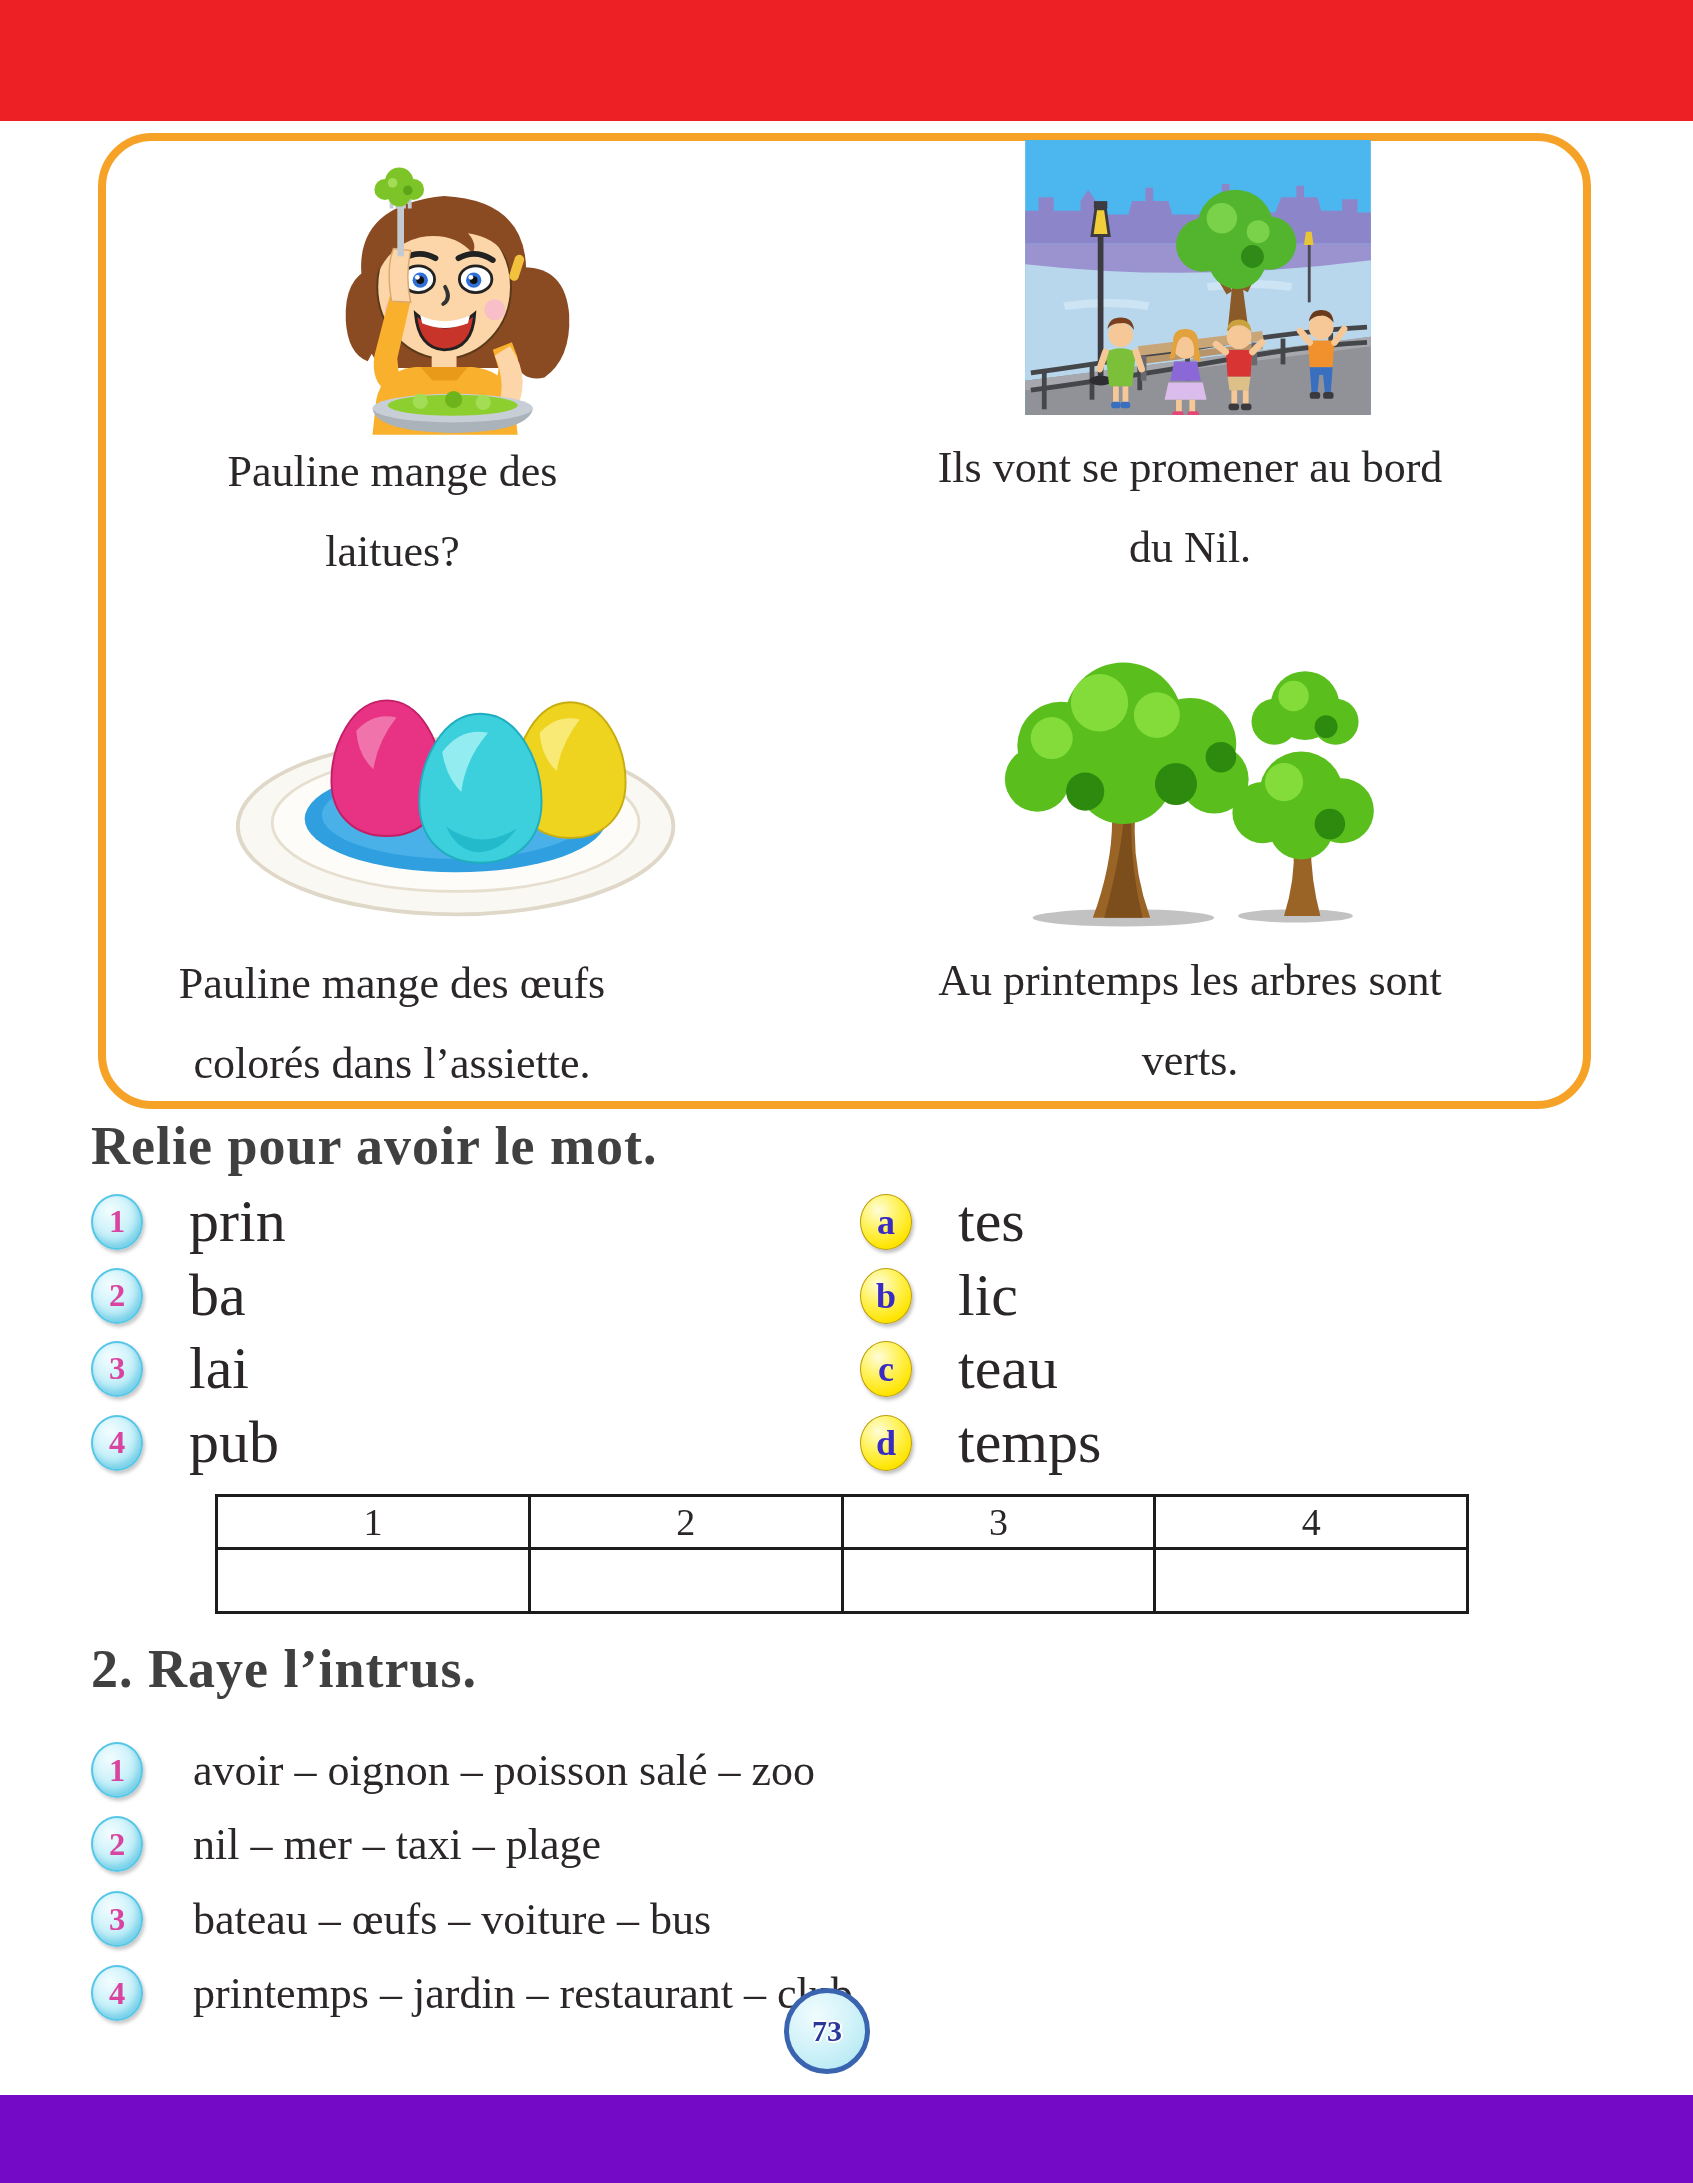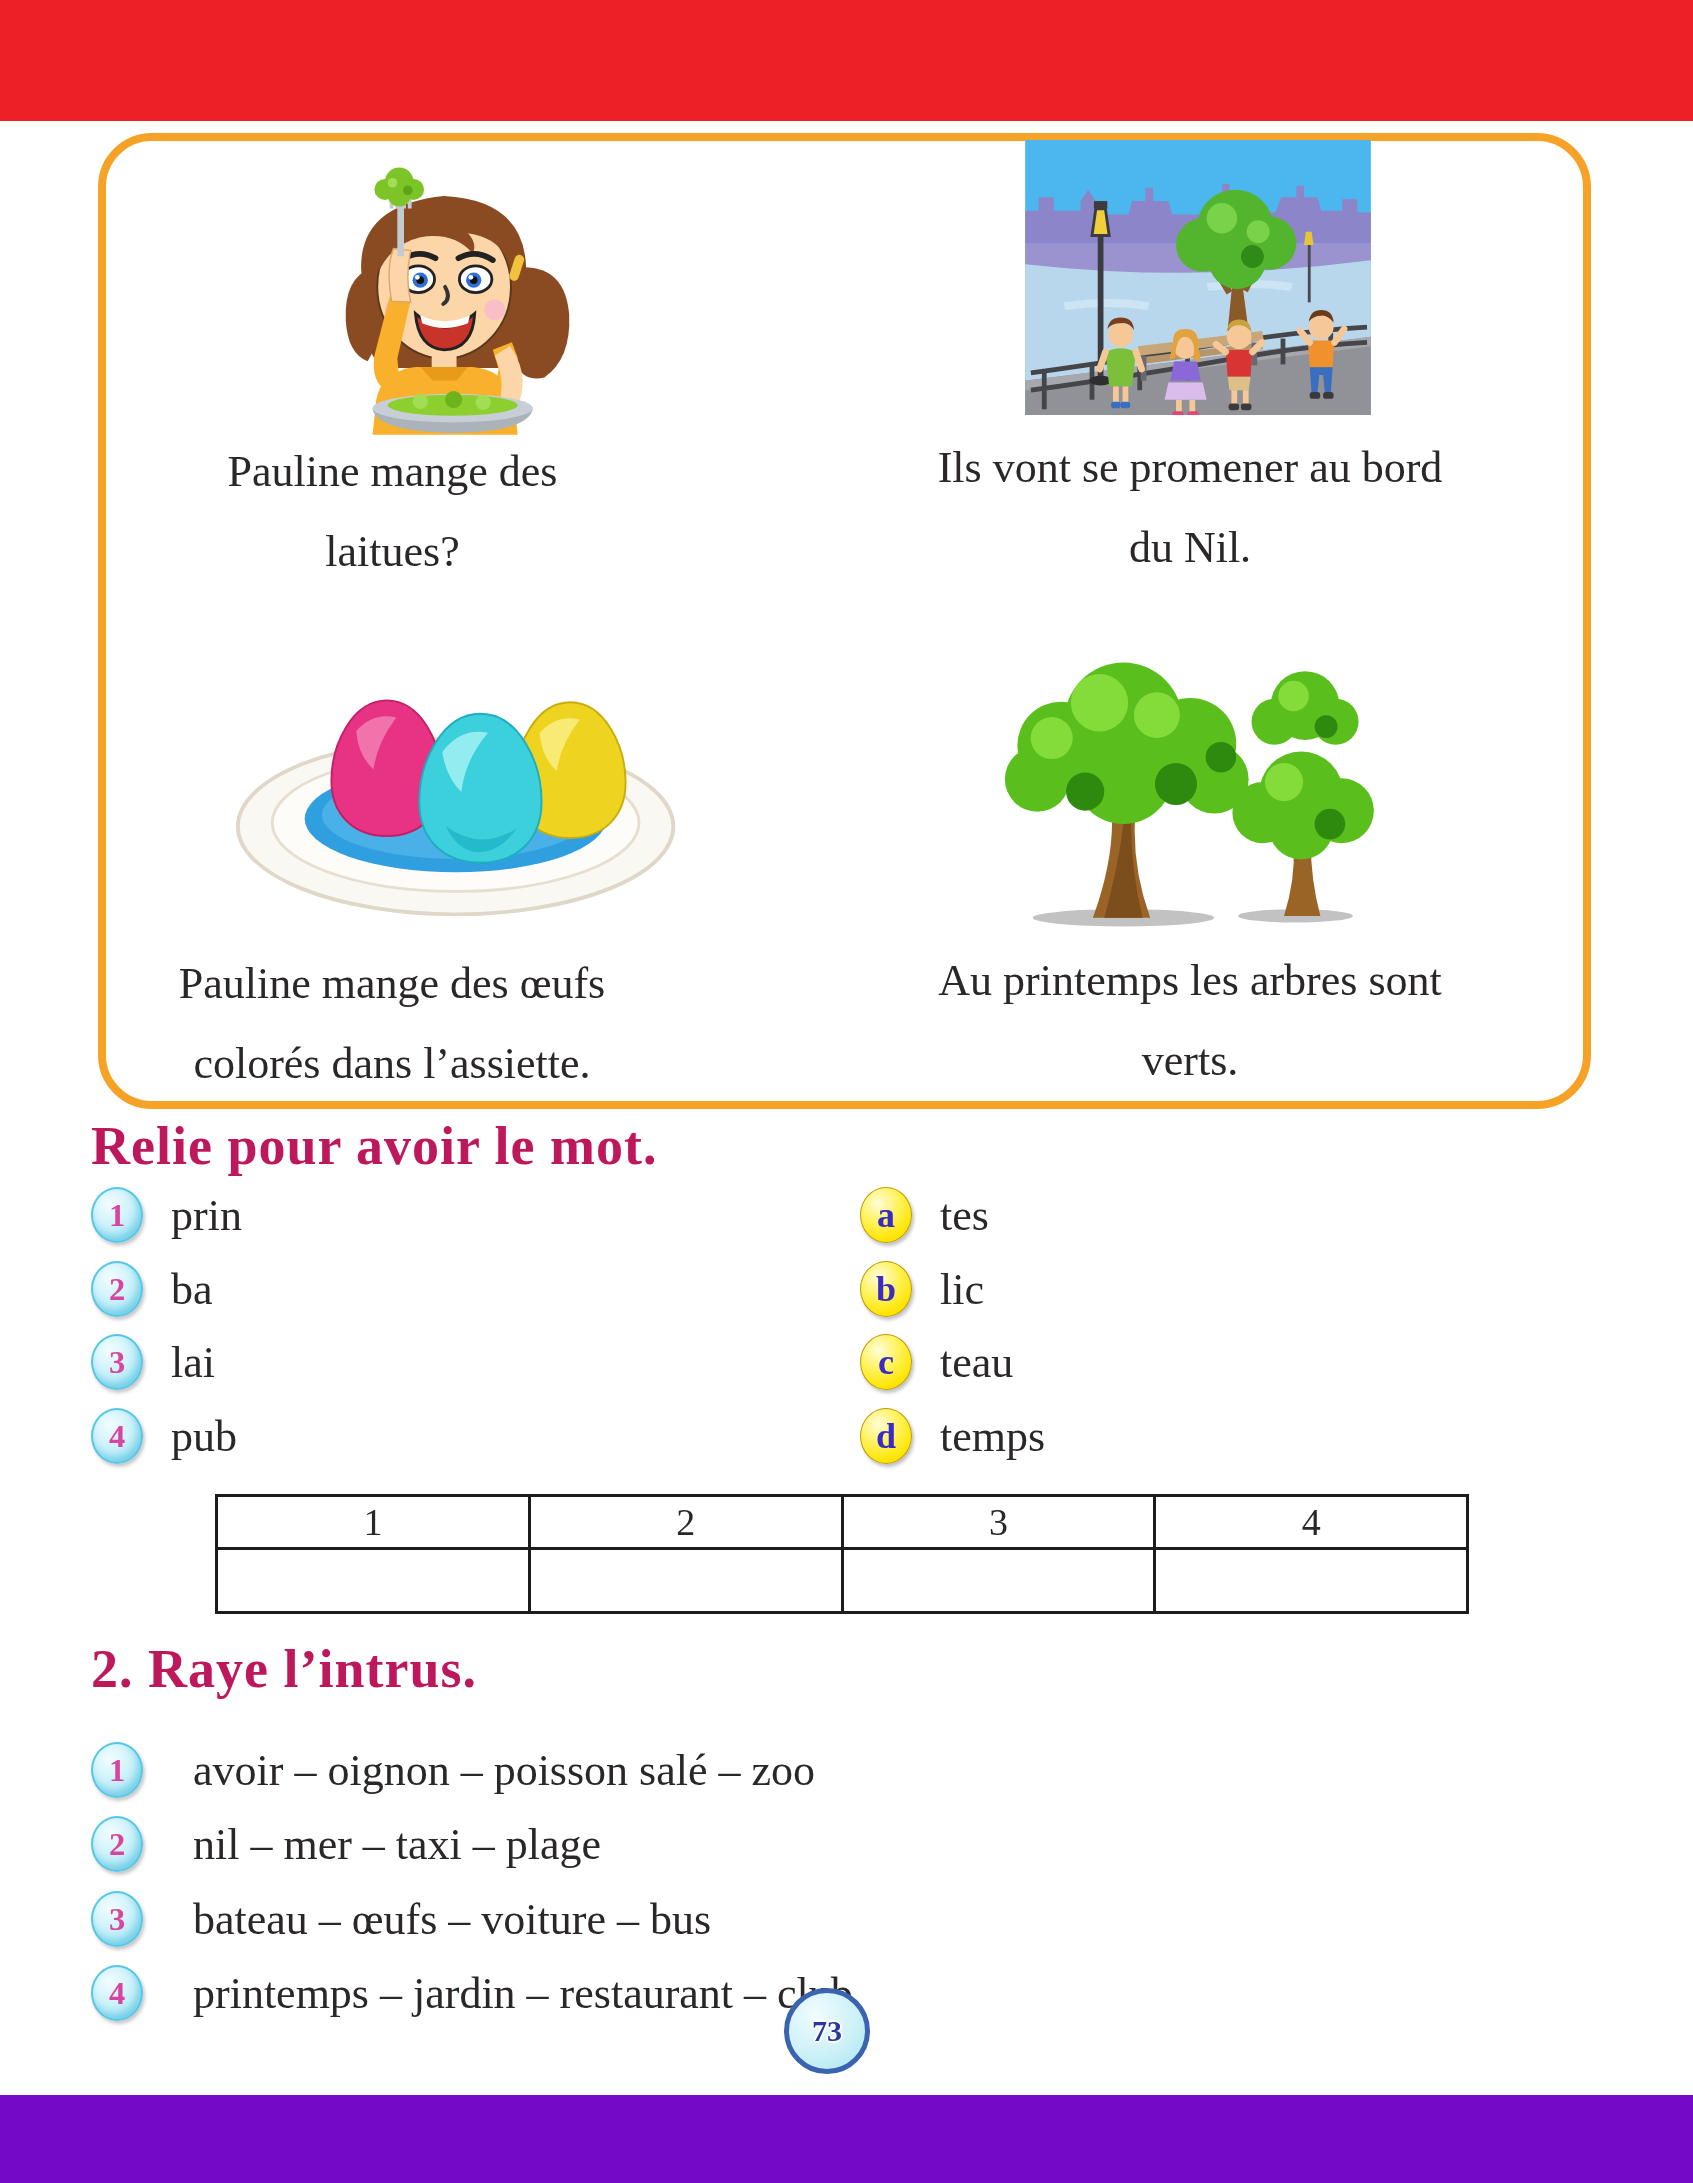--- a/index.html
+++ b/index.html
@@ -4,33 +4,33 @@
 <style>
   html,body{margin:0;padding:0;background:#ffffff;}
   .sheet{position:relative;width:1694px;height:2183px;background:#ffffff;overflow:hidden;
          font-family:Liberation Serif, serif;color:#2b2728;}
   .bar-top{position:absolute;left:0;top:0;width:1694px;height:121px;background:#ed2025;}
   .bar-bottom{position:absolute;left:0;top:2095px;width:1694px;height:88px;background:#7409c6;}
   .panel{position:absolute;left:98px;top:133px;width:1477px;height:960px;
          border:8.6px solid #f5a227;border-radius:54px;background:#ffffff;}
   .illus{position:absolute;}
   .caption{position:absolute;text-align:center;font-size:44px;line-height:80px;color:#2b2728;}
-  .heading{position:absolute;font-size:54px;font-weight:bold;letter-spacing:1px;color:#be185d;}
+  .heading{position:absolute;font-size:54px;font-weight:bold;letter-spacing:1px;color:#404040;}
   .match-row,.list-row{position:absolute;display:flex;align-items:center;}
   .badge-num{width:48px;height:52px;border:2.9px solid #54c6e6;border-radius:50%;
     background:radial-gradient(circle at 35% 28%, #f2fdff 0%, #cdf2fa 45%, #8fdff2 100%);
     box-shadow:1.9px 2.9px 3.8px rgba(0,0,0,.22), inset -2.9px -4.8px 7.6px rgba(70,185,220,.5);
     display:flex;align-items:center;justify-content:center;
     font-size:32.5px;font-weight:bold;color:#d8449f;flex:0 0 auto;}
   .badge-let{width:50px;height:54px;border:1.9px solid #bb9c04;border-radius:50%;
     background:radial-gradient(circle at 35% 28%, #fffdda 0%, #fff25a 40%, #ffe400 75%, #efc900 100%);
     box-shadow:1.9px 2.9px 3.8px rgba(0,0,0,.25);
     display:flex;align-items:center;justify-content:center;
     font-size:36px;font-weight:bold;color:#392bc4;flex:0 0 auto;}
-  .word{margin-left:28px;font-size:44px;color:#2b2728;}
+  .word{margin-left:46px;font-size:60px;color:#2b2728;}
   .list-text{margin-left:50px;font-size:44px;color:#2b2728;white-space:nowrap;}
   .answer-table{position:absolute;left:215px;top:1494px;width:1254px;border-collapse:collapse;}
   .answer-table td{border:3.8px solid #1c1c1c;text-align:center;font-size:38px;color:#2b2728;}
   .answer-table tr.hdr td{height:48px;}
   .answer-table tr.blank td{height:59px;}
   .page-badge{position:absolute;left:784px;top:1988px;width:76px;height:76px;
     border:5.7px solid #3a64b0;border-radius:50%;
     background:radial-gradient(circle at 35% 28%, #f0fcfe 0%, #cdf1f8 55%, #a9e4f0 100%);
     display:flex;align-items:center;justify-content:center;
     font-size:30px;font-weight:bold;color:#28399b;

